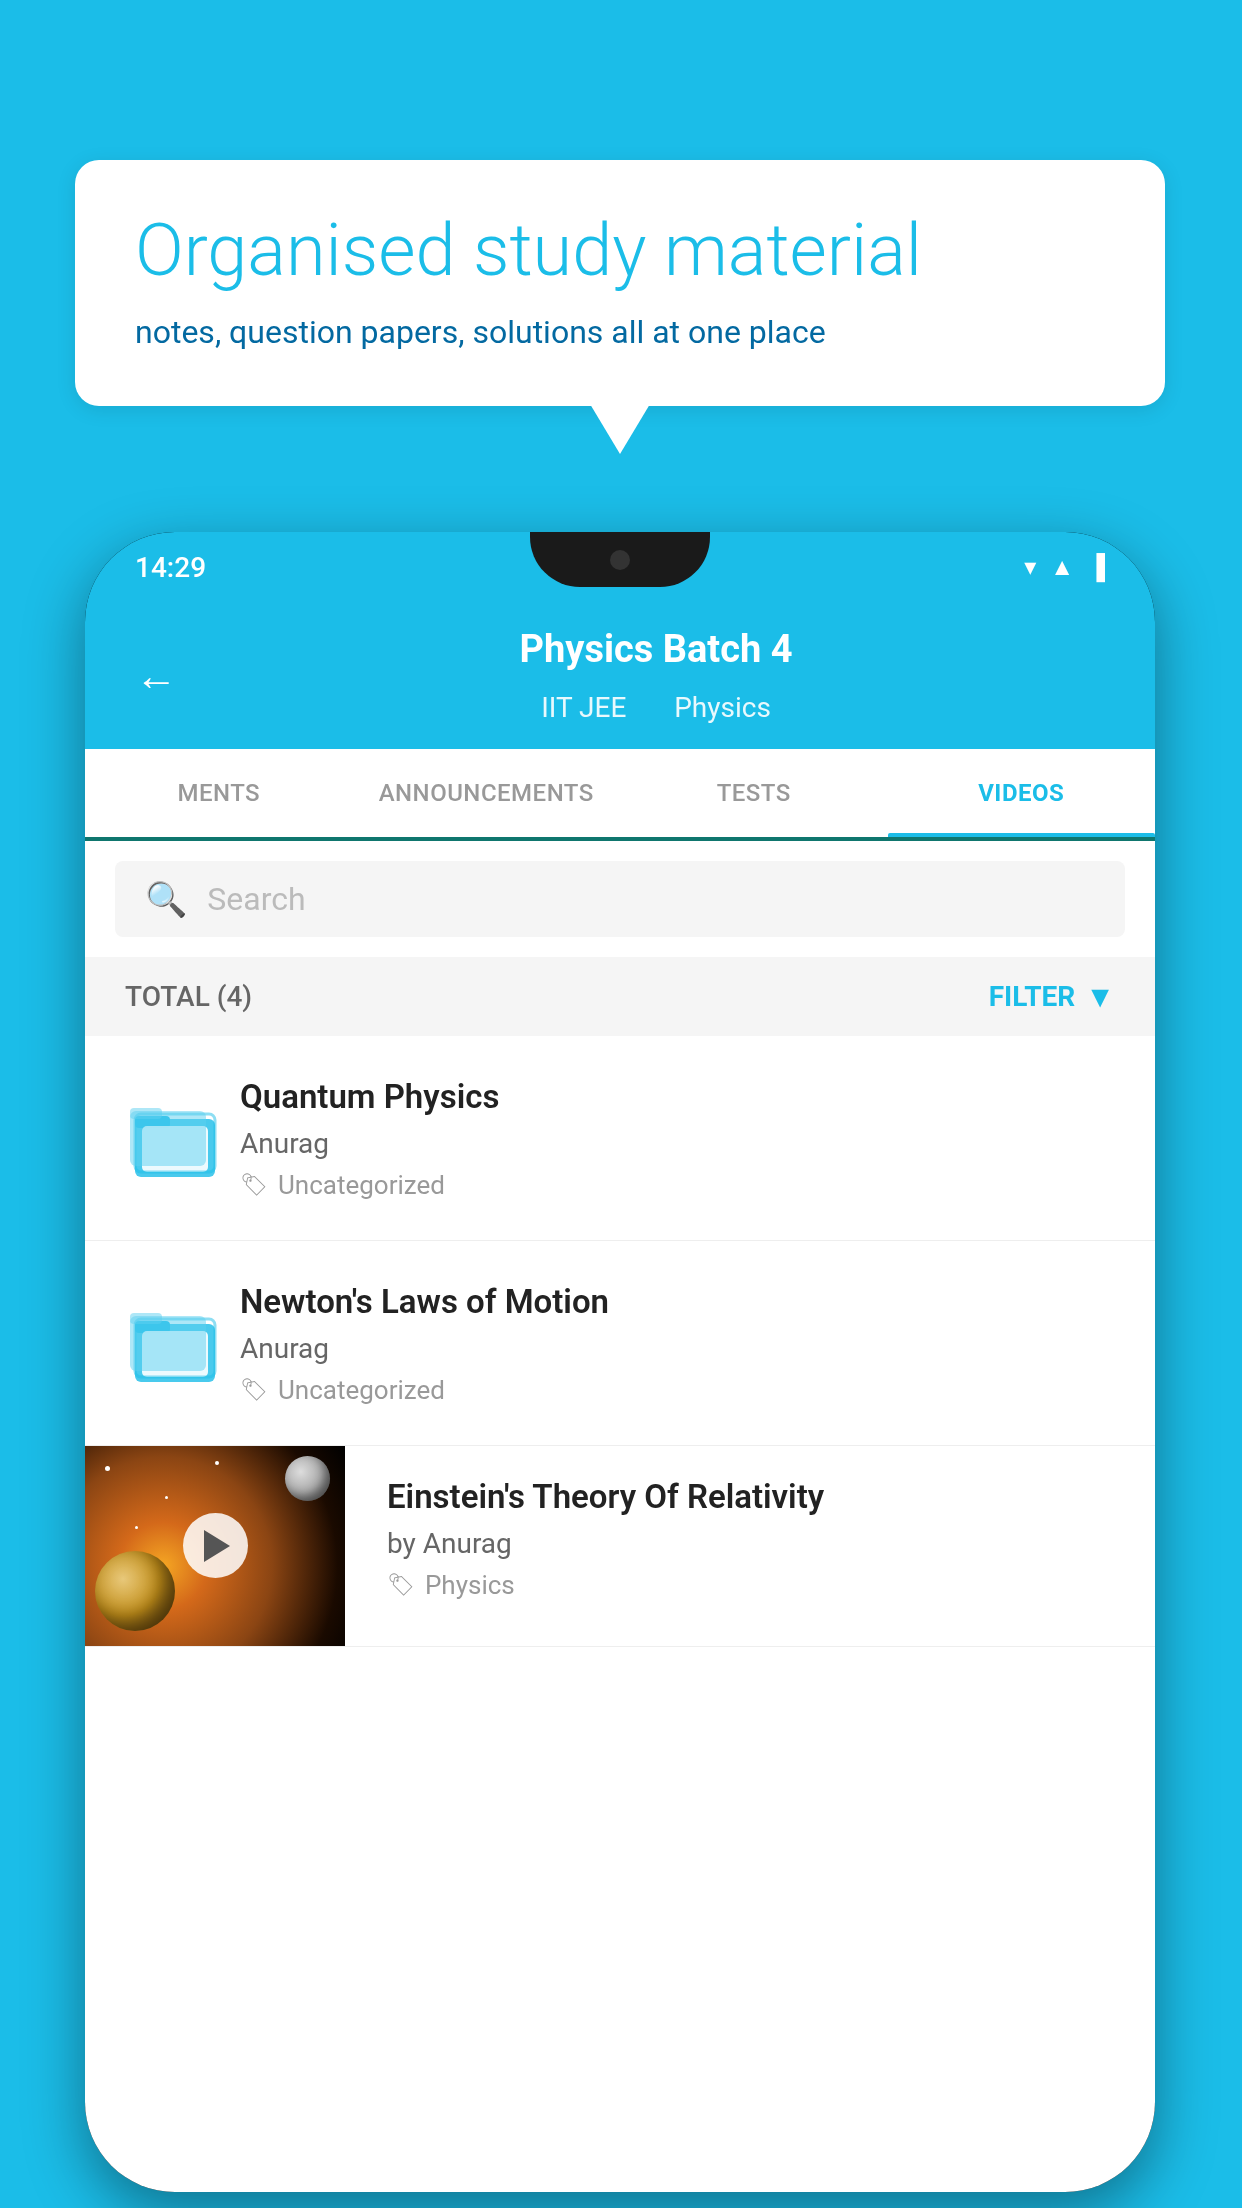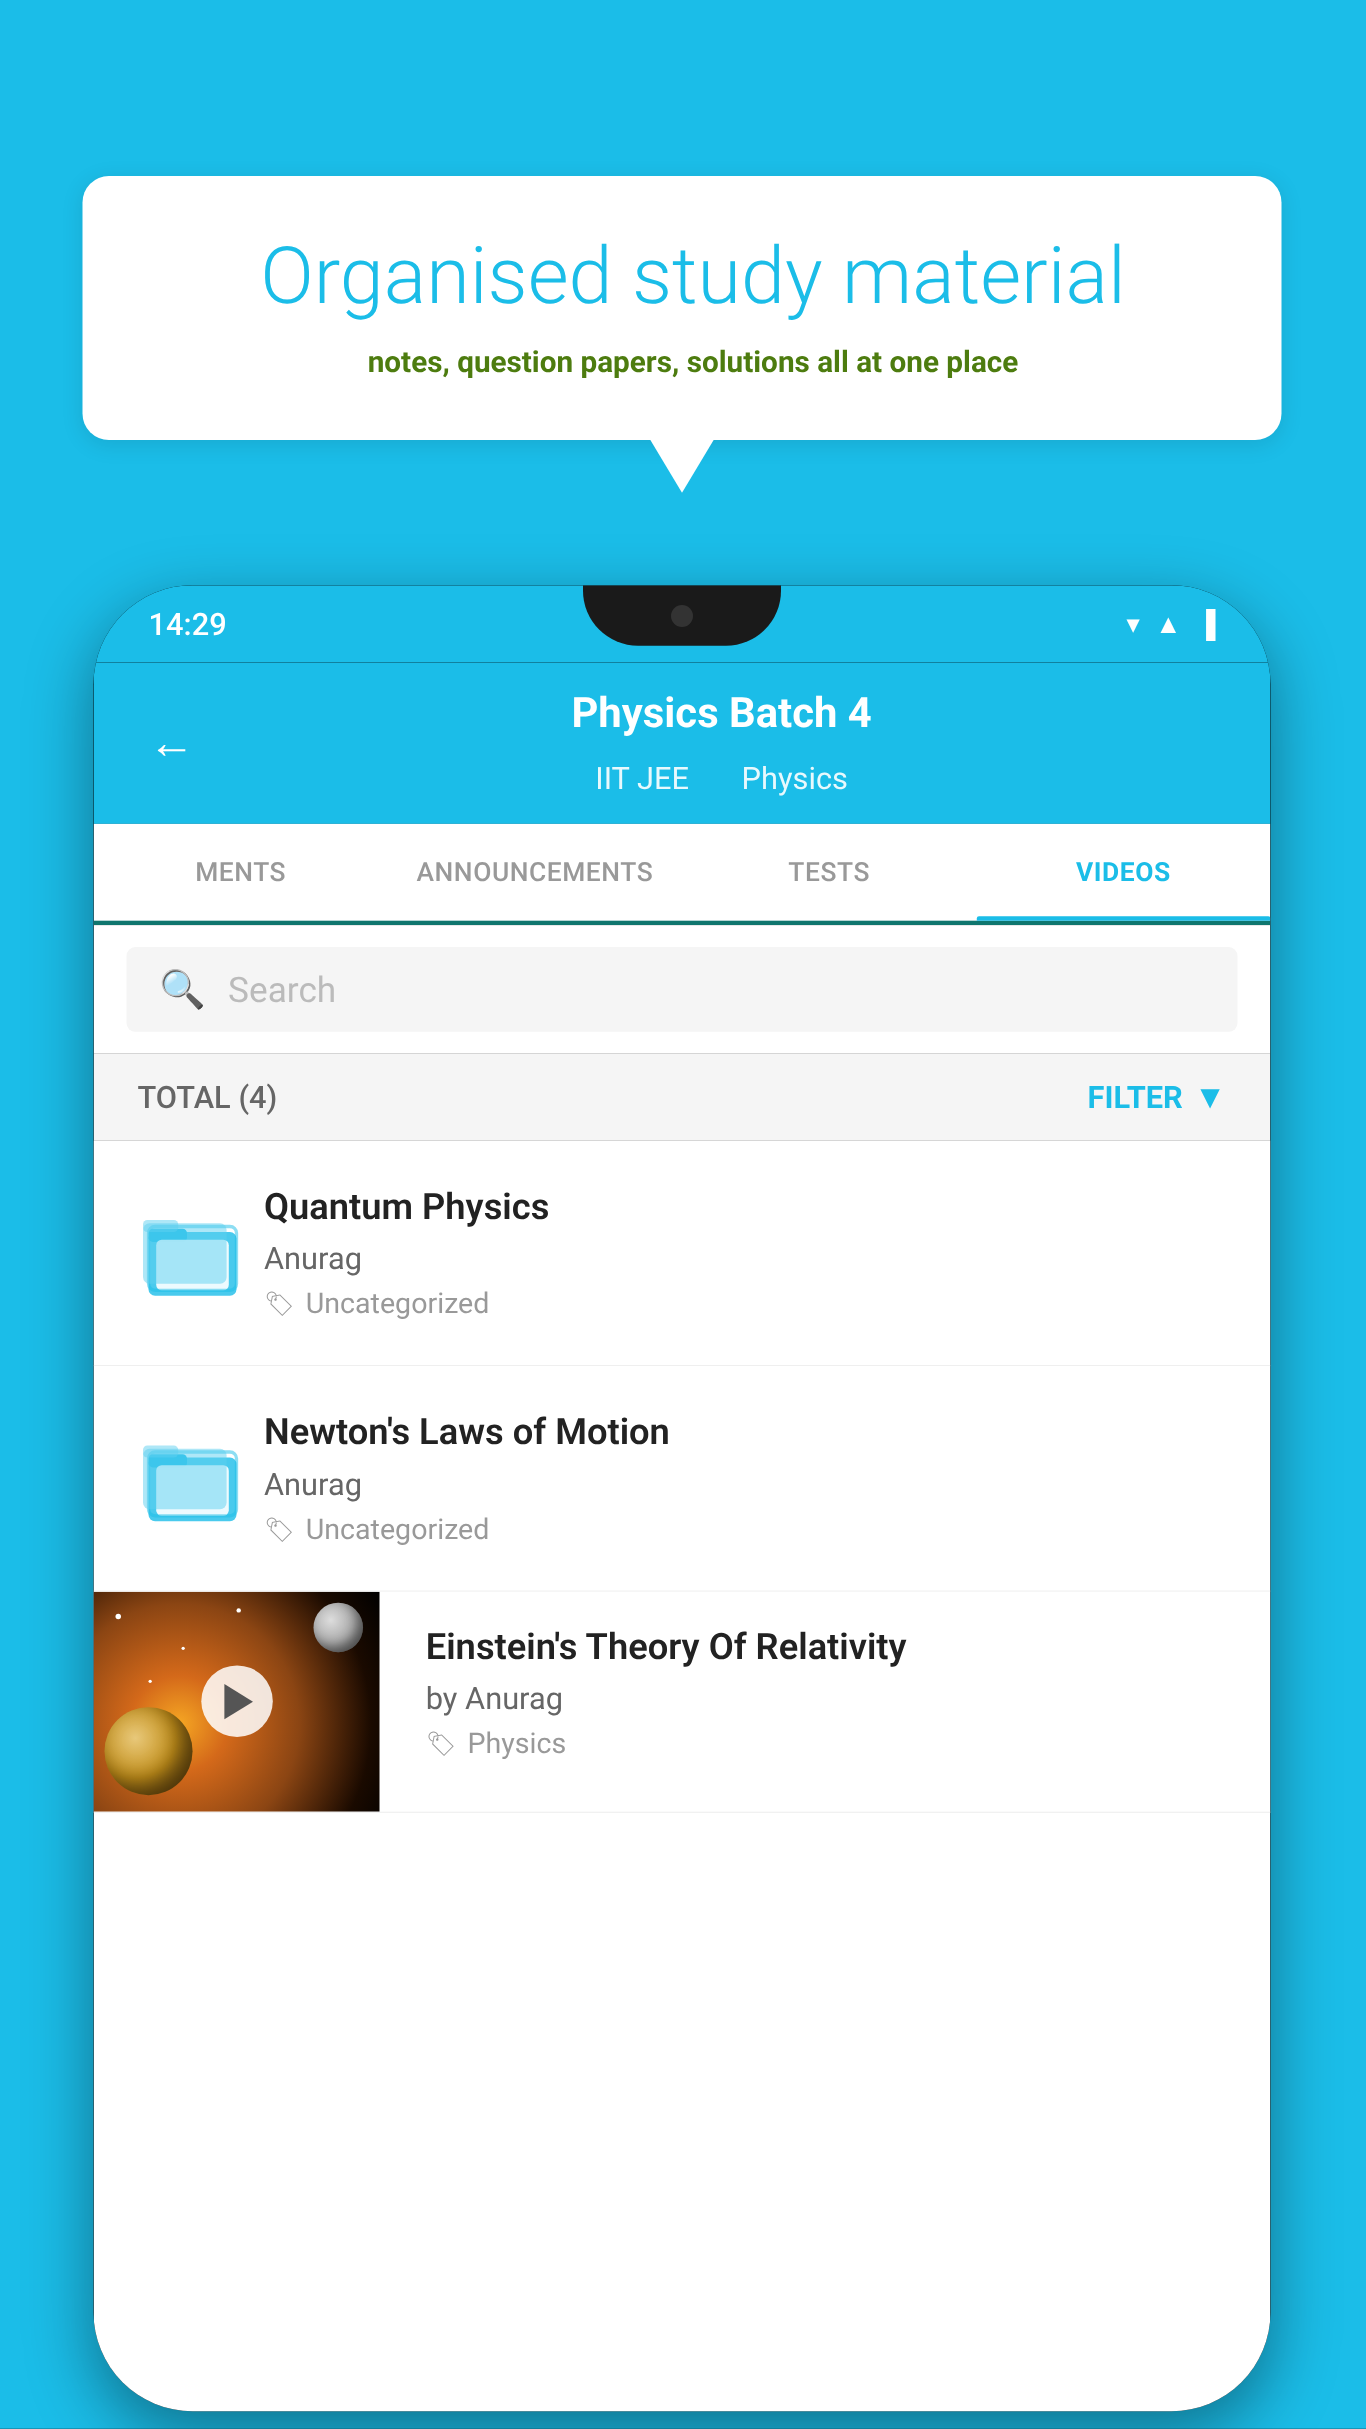--- a/index.html
+++ b/index.html
@@ -15,23 +15,22 @@
     }
 
     
     .speech-bubble {
       position: absolute;
       top: 160px;
       left: 75px;
       width: 1090px;
       background: white;
       border-radius: 24px;
-      padding: 50px 60px 55px 80px;
+      padding: 50px 60px 55px 60px;
       box-shadow: 0 4px 20px rgba(0,0,0,0.1);
-      text-align: center;
     }
     .speech-bubble::after {
       content: '';
       position: absolute;
       bottom: -48px;
       left: 50%;
       transform: translateX(-50%);
       width: 0;
       height: 0;
       border-left: 30px solid transparent;
@@ -39,23 +38,23 @@
       border-top: 50px solid white;
     }
     .bubble-title {
       font-size: 72px;
       font-weight: 300;
       color: #1BBDE8;
       line-height: 1.15;
       margin-bottom: 20px;
     }
     .bubble-subtitle {
-      font-size: 27px;
-      color: #4d7c0f;
-      font-weight: 700;
+      font-size: 32px;
+      color: #0369a1;
+      font-weight: 400;
     }
 
     
     .phone-frame {
       position: absolute;
       top: 532px;
       left: 85px;
       width: 1070px;
       height: 1660px;
       background: #000000;

